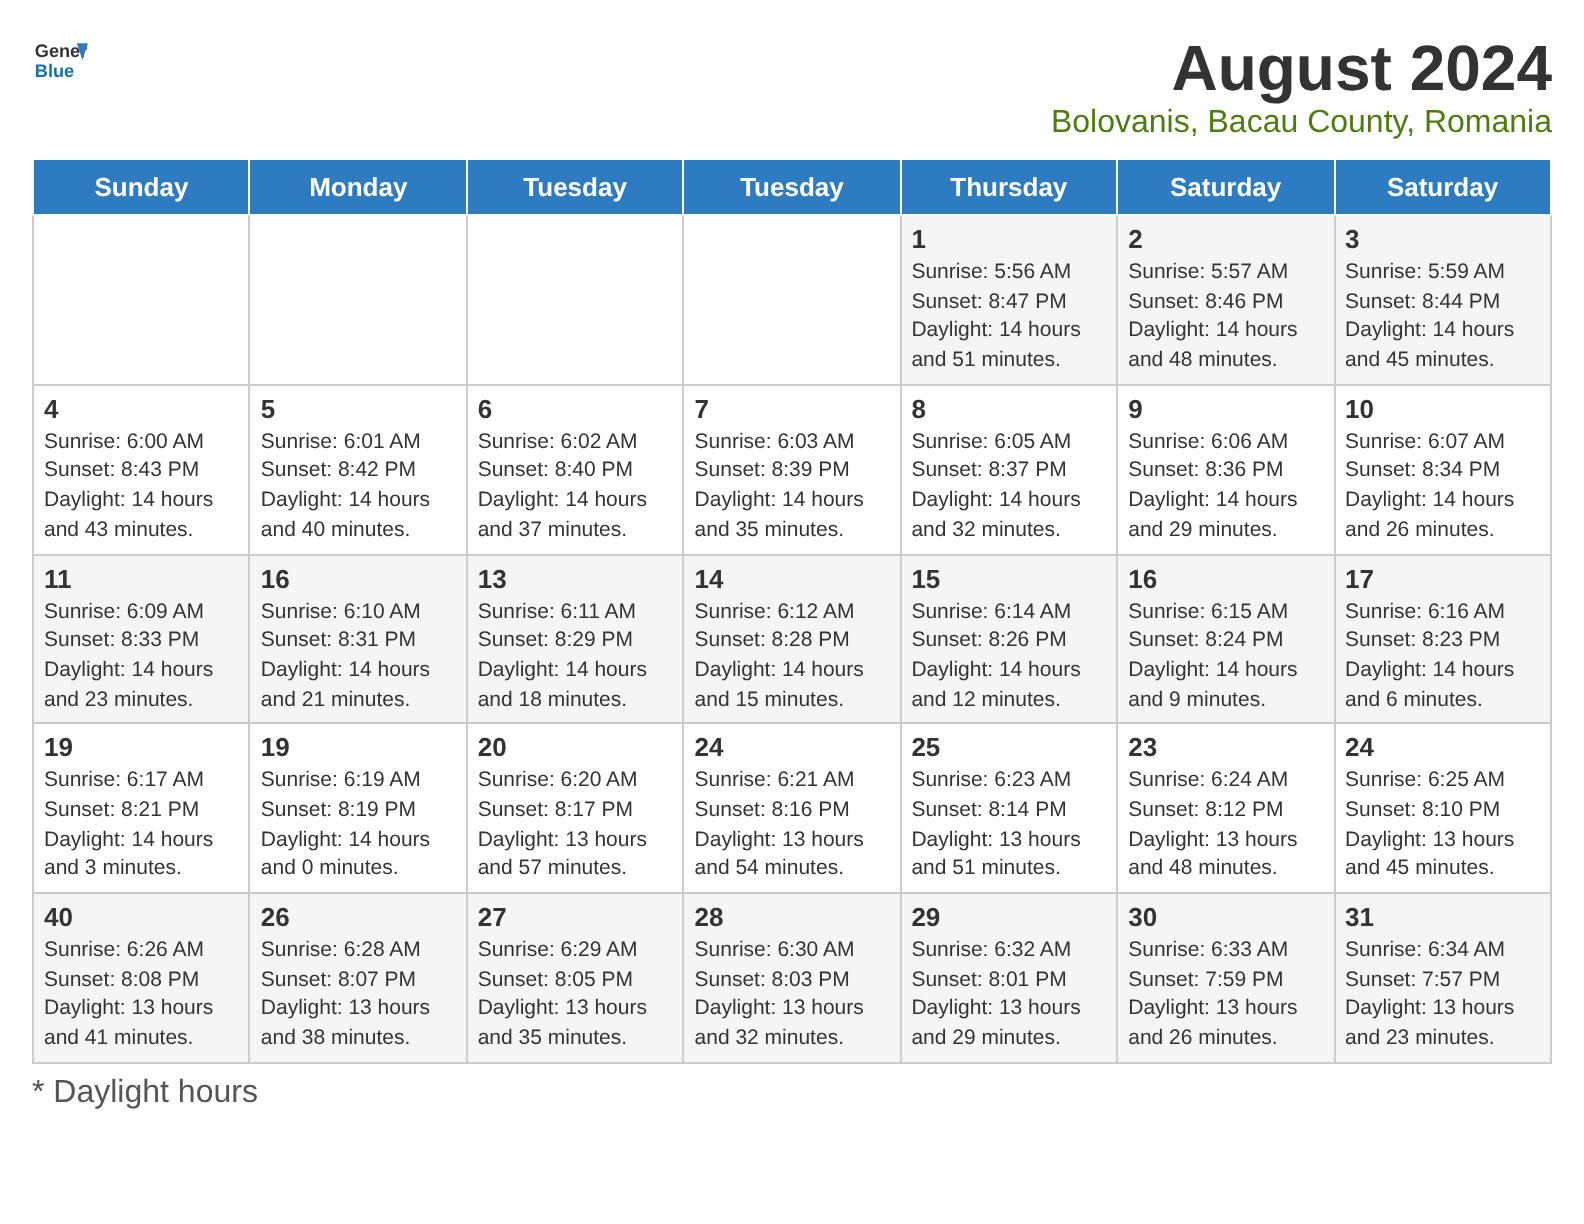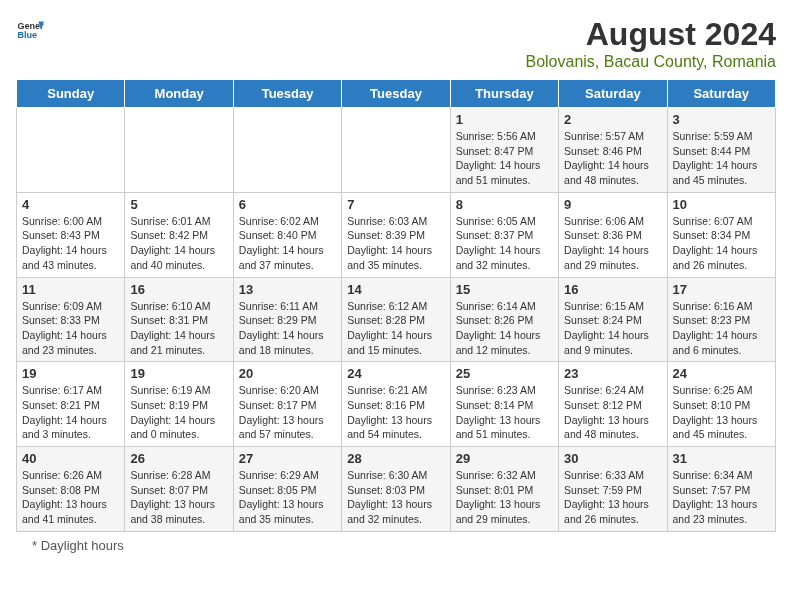--- a/index.html
+++ b/index.html
@@ -76,23 +76,22 @@
     .day-info {
       color: #333;
       font-size: 10.5px;
       line-height: 1.4;
     }
     .empty-cell {
       background: #fff !important;
     }
     .footer-note {
       margin-top: 6px;
-      font-size: 13px;
+      font-size: 16px;
       color: #555;
-      margin-left: 16px;
     }
   </style>
 </head>
 <body>
 
 <div class="header-area">
   <div class="logo">
     <svg class="logo-icon" viewBox="0 0 40 40" xmlns="http://www.w3.org/2000/svg">
       <text x="2" y="18" font-size="13" font-weight="bold" fill="#333">General</text>
       <text x="2" y="32" font-size="13" font-weight="bold" fill="#1a6faf">Blue</text>

